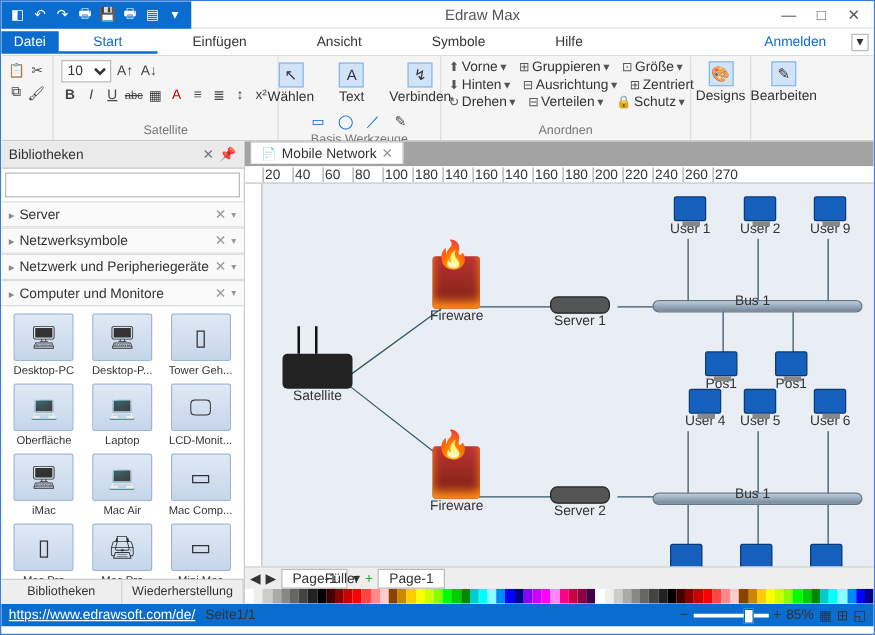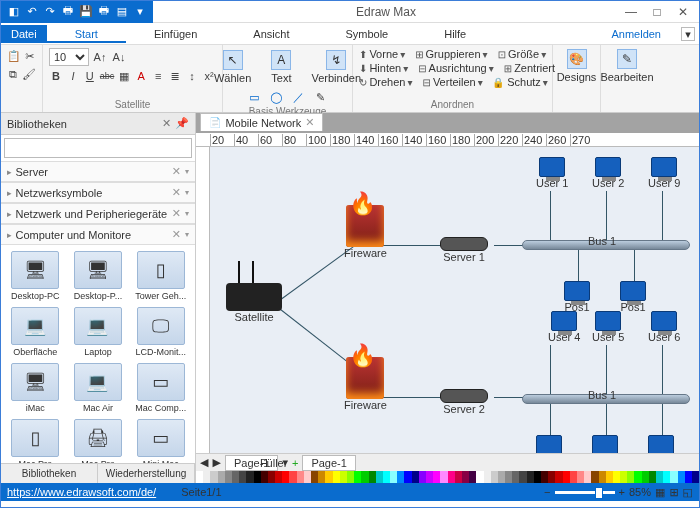--- a/index.html
+++ b/index.html
@@ -60,21 +60,21 @@
 .server{width:48px;height:14px;background:#555;border-radius:6px;border:1px solid #222}
 .pc{width:26px;height:20px;background:#1560bd;border:1px solid #0a3a78;border-radius:2px;position:relative}
 .pc::after{content:"";position:absolute;bottom:-5px;left:6px;width:14px;height:4px;background:#888}
 .bus{position:absolute;height:10px;background:linear-gradient(#bcd,#789);border:1px solid #678;border-radius:5px}
 .line{position:absolute;background:#356;height:1px;transform-origin:left center}
 .vline{position:absolute;background:#356;width:1px}
 .page-tabs{height:18px;background:#eee;border-top:1px solid #ccc;display:flex;align-items:center;font-size:10px;gap:4px;padding:0 4px}
 .page-tabs .pt{padding:1px 8px;background:#fff;border:1px solid #bbb;cursor:pointer}
 .swatches{height:12px;display:flex;overflow:hidden}
 .swatches span{width:9px;height:12px}
-.status{height:18px;background:#0a6cce;color:#fff;display:flex;align-items:center;font-size:10px;padding:0 6px;gap:25px}
+.status{height:18px;background:#0a6cce;color:#fff;display:flex;align-items:center;font-size:10px;padding:0 6px;gap:8px}
 .status a{color:#fff;text-decoration:underline}
 .status .zoom{margin-left:auto;display:flex;align-items:center;gap:4px}
 .status .slider{width:60px;height:3px;background:#fff;position:relative}
 .status .slider::after{content:"";position:absolute;width:6px;height:10px;background:#fff;top:-4px;left:40px;border:1px solid #06c}
 </style>
 </head>
 <body>
 
 <div class="titlebar">
   <div class="qat">

